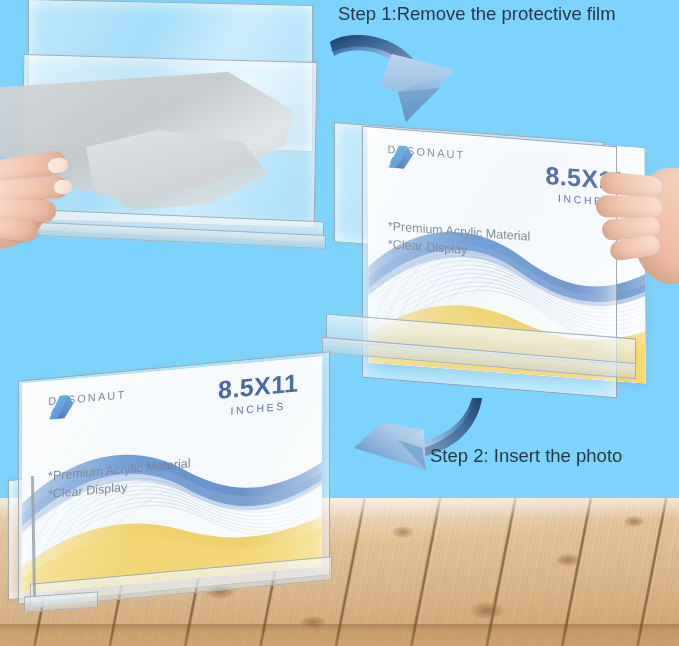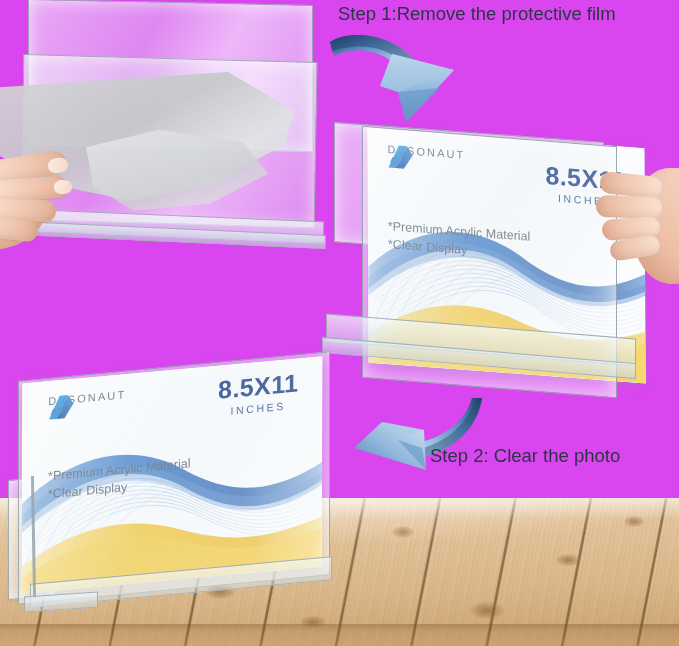--- a/index.html
+++ b/index.html
@@ -1,18 +1,18 @@
 <!DOCTYPE html>
 <html><head>
 <meta charset="utf-8">
 <style>
   html,body{margin:0;padding:0;background:#fff;}
   body{width:679px;height:646px;overflow:hidden;
        font-family:"Liberation Sans","DejaVu Sans",sans-serif;}
-  #stage{position:relative;width:679px;height:646px;background:#d946ef;overflow:hidden;}
+  #stage{position:relative;width:679px;height:646px;background:#7dd3fc;overflow:hidden;}
 
   
   .wood{position:absolute;left:0;top:498px;width:679px;height:148px;
         background:
           linear-gradient(180deg,rgba(255,255,255,.55) 0%,rgba(255,255,255,0) 14%),
           repeating-linear-gradient(101deg,
              rgba(150,104,58,.0) 0px, rgba(150,104,58,.0) 60px,
              rgba(116,77,40,.55) 61px, rgba(86,56,28,.65) 62.5px,
              rgba(150,104,58,.0) 64px, rgba(150,104,58,.0) 74px),
           repeating-linear-gradient(100.5deg,
@@ -319,21 +319,21 @@
       </defs>
       <path d="M130 2 C126 30 104 56 64 62 L60 48 C94 42 114 24 120 2 Z" fill="url(#ag2)"></path>
       <path d="M130 2 C126 30 104 56 64 62 L62 55 C98 46 116 26 124 2 Z" fill="#1f3f66" opacity=".40"></path>
       <path d="M72 34 L74 74 L2 52 L30 26 Z" fill="url(#ag2b)"></path>
       <path d="M72 34 L46 44 L30 26 Z" fill="#a9c9e6" opacity=".6"></path>
       <path d="M46 44 L74 74 L70 52 Z" fill="#6e9cc9" opacity=".7"></path>
     </svg>
   </div>
 
   <div class="caption" id="cap2">
-    <div>Step 2: Clear the photo</div>
+    <div>Step 2: Insert the photo</div>
   </div>
 
   <div id="bl">
     <div class="acr-face backwall"></div>
 
     <div class="photo">
       <div class="card">
         <svg viewBox="0 0 300 210" preserveAspectRatio="none">
           <defs>
             <linearGradient id="bb" x1="0" y1="0" x2="1" y2="0">

